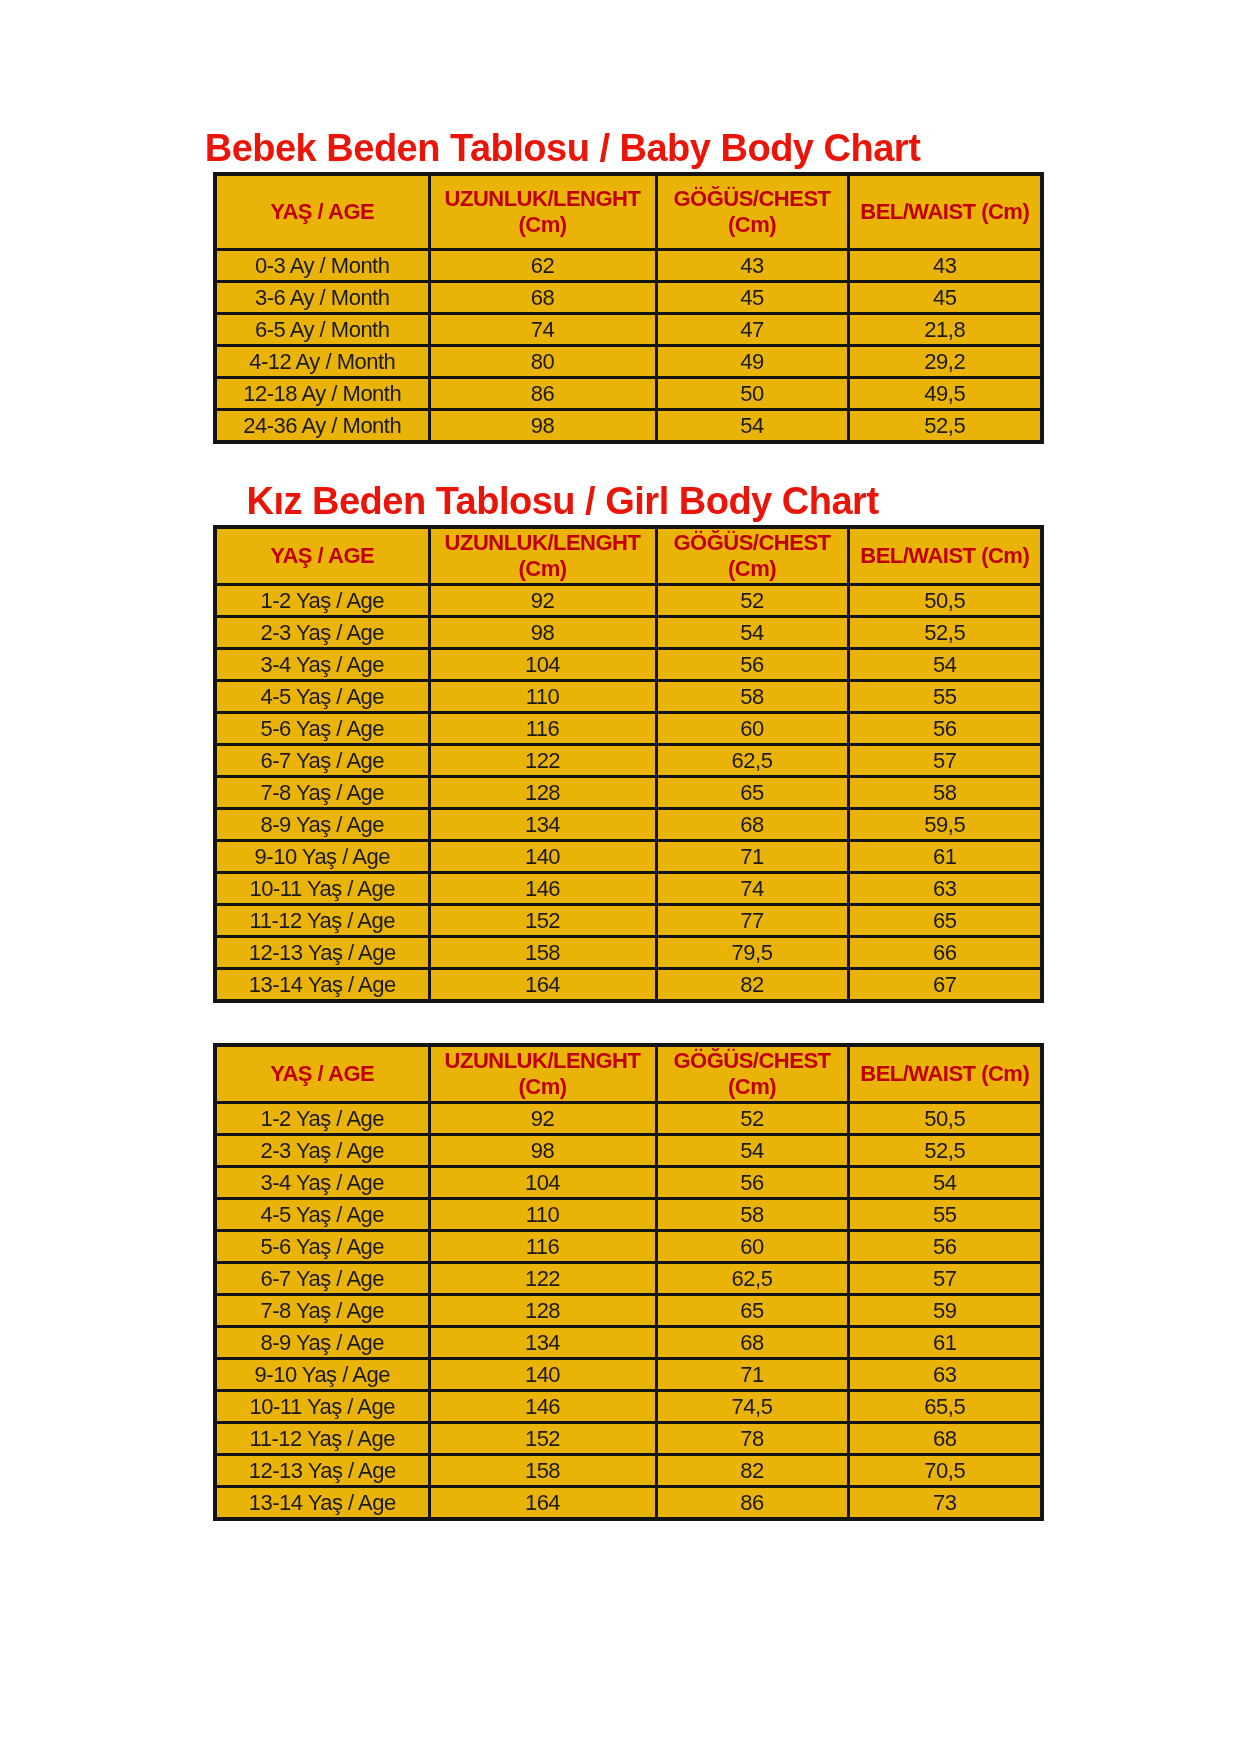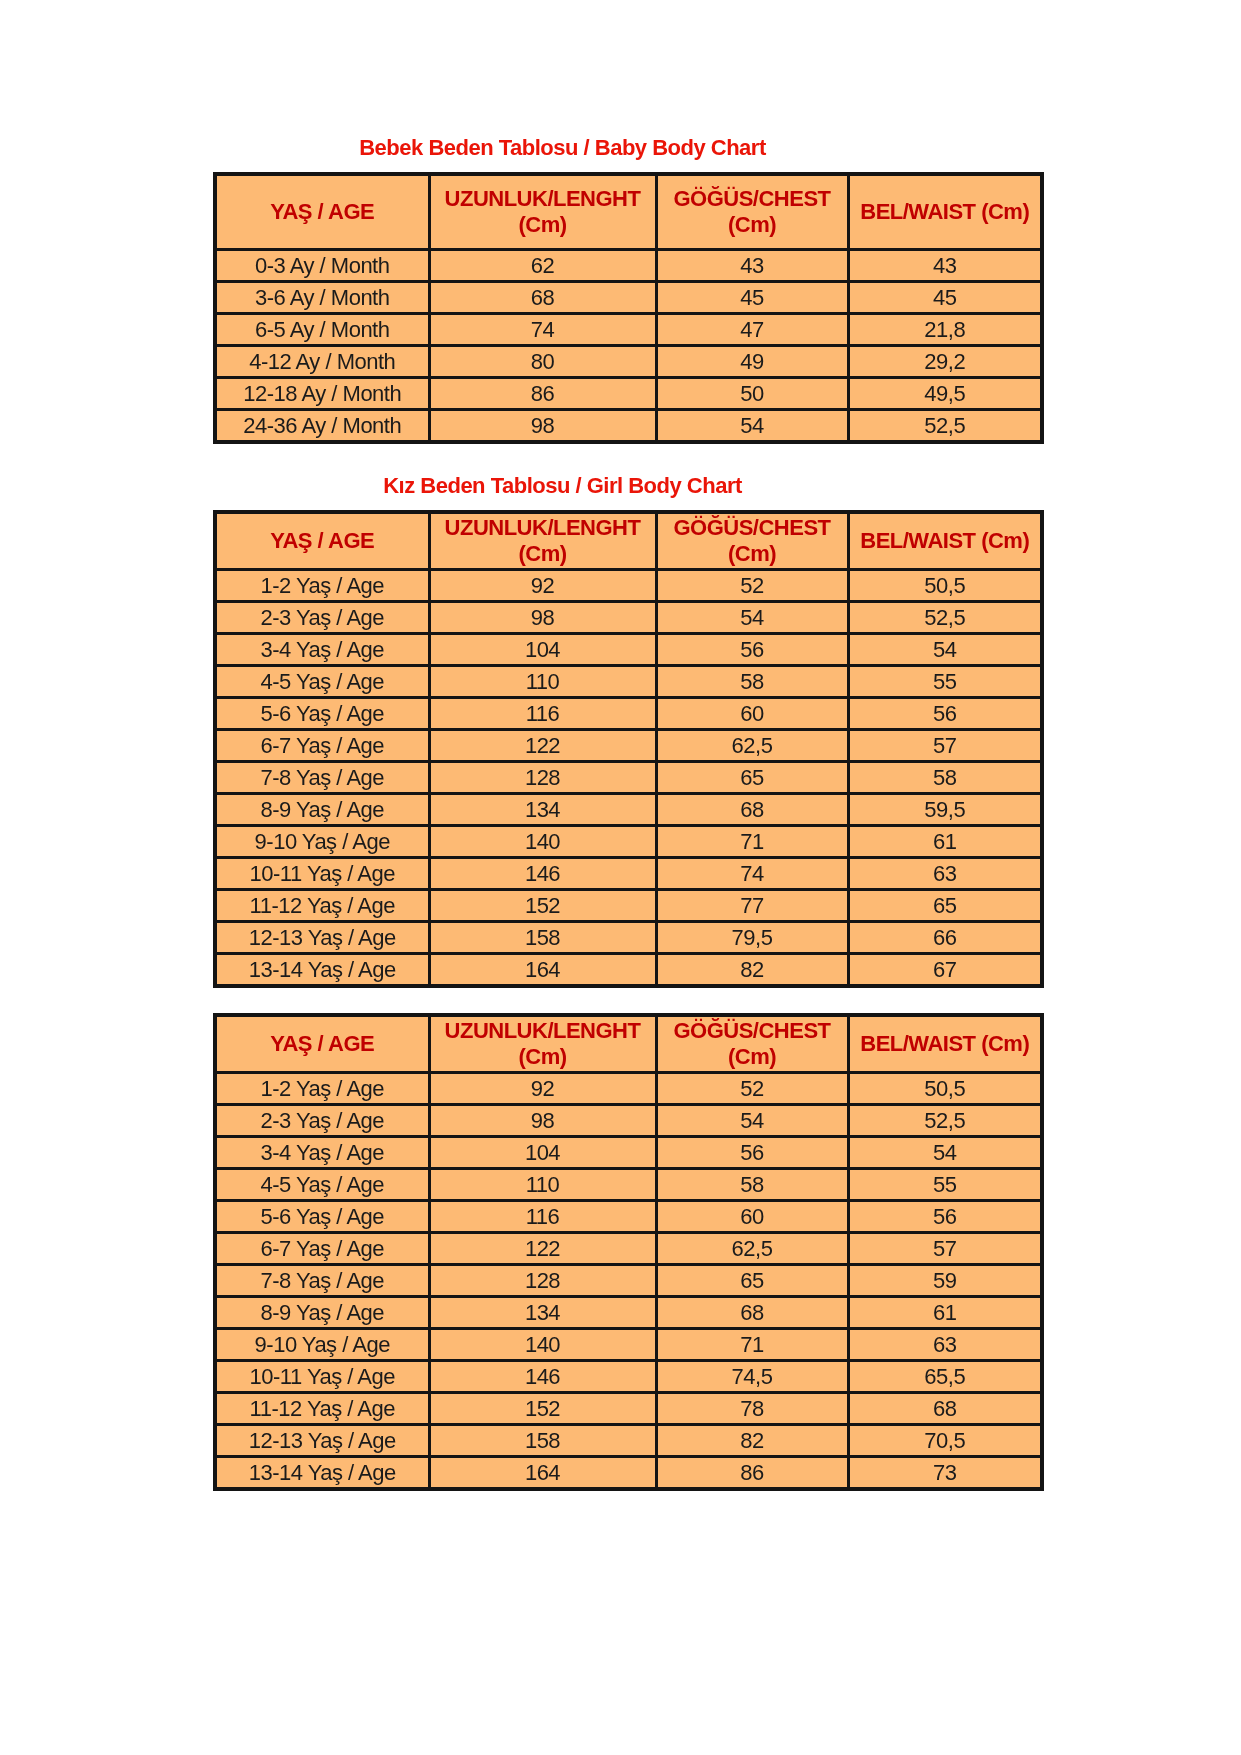--- a/index.html
+++ b/index.html
@@ -14,39 +14,39 @@
     font-family: "Liberation Sans", sans-serif;
     overflow: hidden;
   }
   .content {
     position: absolute;
     left: 213px;
     top: 131px;
     width: 827px;
   }
   section.chart-section { margin: 0; }
-  section.chart-section + section.chart-section { margin-top: 25px; }
+  section.chart-section + section.chart-section { margin-top: 40px; }
   h2.chart-title {
     margin: 0 0 7px 0;
-    font-size: 22px;
+    font-size: 38px;
     line-height: 34px;
     font-weight: bold;
     text-align: center;
     color: var(--title-red, #ea1508);
     position: relative;
     left: -64px;
     white-space: nowrap;
     letter-spacing: -0.5px;
   }
   table.size-table {
     border-collapse: collapse;
     table-layout: fixed;
     width: 827px;
     border: 4px solid var(--border-col, #141414);
-    background: #fdba74;
+    background: #eab308;
   }
   col.c-age   { width: 214px; }
   col.c-len   { width: 227px; }
   col.c-chest { width: 192px; }
   col.c-waist { width: 194px; }
   th, td {
     border: 3px solid var(--border-col, #141414);
     text-align: center;
     vertical-align: middle;
     padding: 0;

